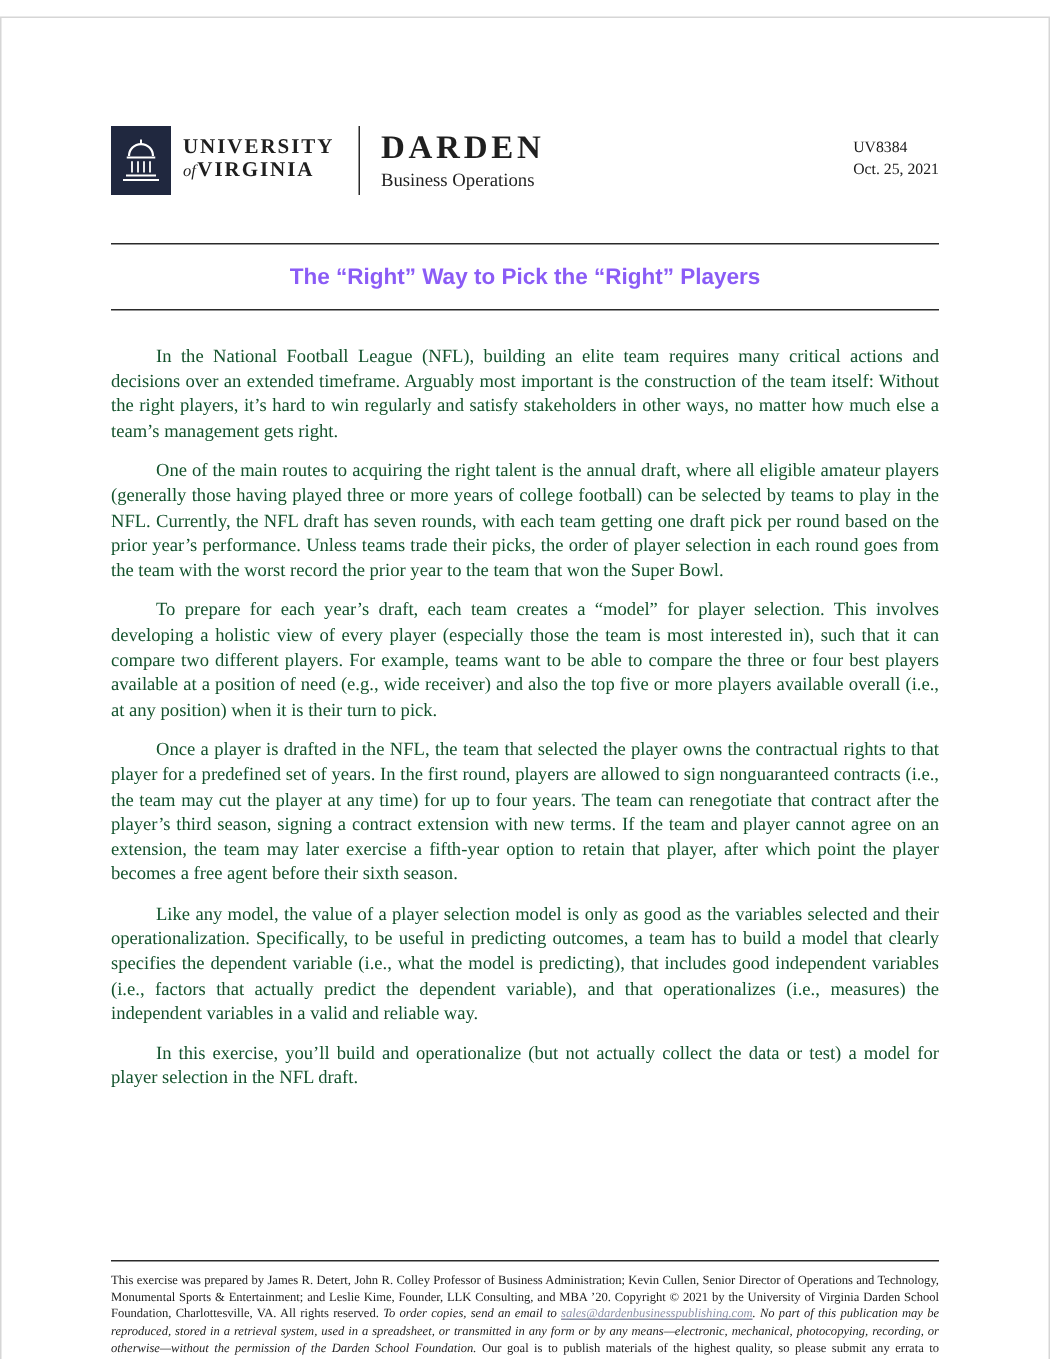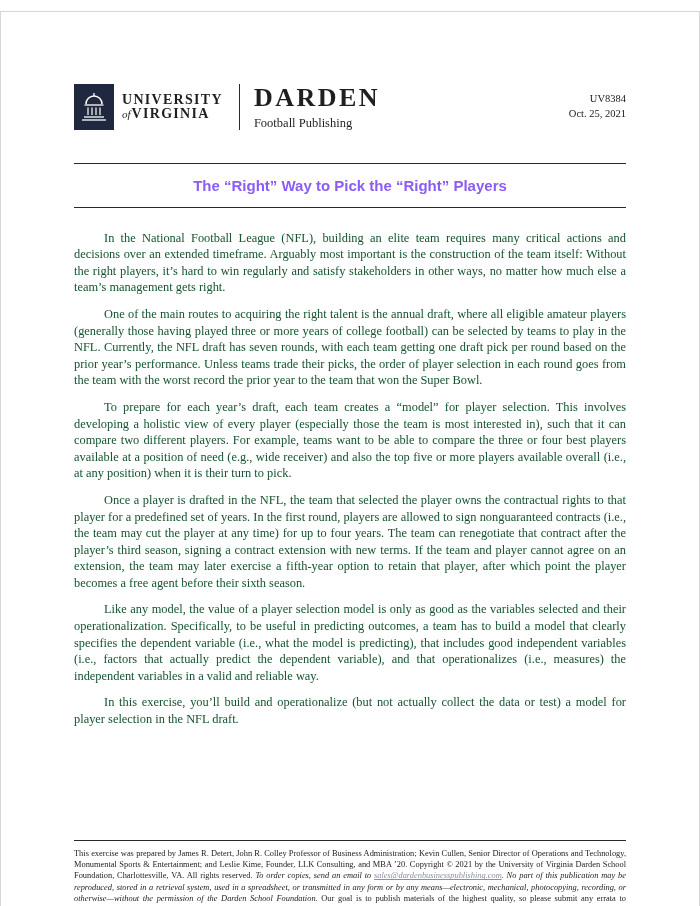--- a/index.html
+++ b/index.html
@@ -22,23 +22,23 @@
     margin-top:72px;
     display:flex; justify-content:space-between; align-items:flex-start;
   }
   .brand-left { display:flex; align-items:center; }
   .uva-logo { width:40px; height:46px; flex:0 0 auto; }
   .uva-wordmark { margin-left:8px; line-height:1.05; color:#1f1f1f; }
   .uva-line1 { font-size:14px; letter-spacing:1.3px; font-weight:600; }
   .uva-line2 { font-size:14px; letter-spacing:1.3px; font-weight:600; }
   .uva-of { font-style:italic; font-size:11px; font-weight:400; letter-spacing:0; text-transform:lowercase; margin-right:1px; }
   .hdr-divider { width:1px; height:46px; background:#2a2a2a; margin:0 14px 0 16px; }
-  .darden-name { font-size:26px; font-weight:700; letter-spacing:2.5px; color:#1f1f1f; line-height:1.1; }
+  .darden-name { font-size:22px; font-weight:700; letter-spacing:2.5px; color:#1f1f1f; line-height:1.1; }
   .darden-sub { font-size:12.5px; color:#1f1f1f; margin-top:3px; }
-  .doc-meta { text-align:right; font-size:10.5px; line-height:1.45; padding-top:7px; color:#1a1a1a; }
+  .doc-meta { text-align:left; font-size:10.5px; line-height:1.45; padding-top:7px; color:#1a1a1a; }
 
   
   .rule { border:none; border-top:1px solid #2a2a2a; margin:0; width:100%; }
   .rule-header { margin-top:32px; }
   .title {
     font-family:"Liberation Sans","DejaVu Sans",sans-serif;
     font-size:15px; font-weight:700; text-align:center;
     margin:13px 0 13px 0; color:#8b5cf6;
   }
 
@@ -81,21 +81,21 @@
           <line x1="8" y1="36" x2="32" y2="36" stroke="#ffffff" stroke-width="1.3"></line>
         </svg>
       </div>
       <div class="uva-wordmark">
         <div class="uva-line1">UNIVERSITY</div>
         <div class="uva-line2"><span class="uva-of">of</span><span>VIRGINIA</span></div>
       </div>
       <div class="hdr-divider"></div>
       <div>
         <div class="darden-name">DARDEN</div>
-        <div class="darden-sub">Football Publishing</div>
+        <div class="darden-sub">Business Operations</div>
       </div>
     </div>
     <div class="doc-meta">
       <div>UV8384</div>
       <div>Oct. 25, 2021</div>
     </div>
   </header>
 
   <hr class="rule rule-header">
   <h1 class="title">The “Right” Way to Pick the “Right” Players</h1>

